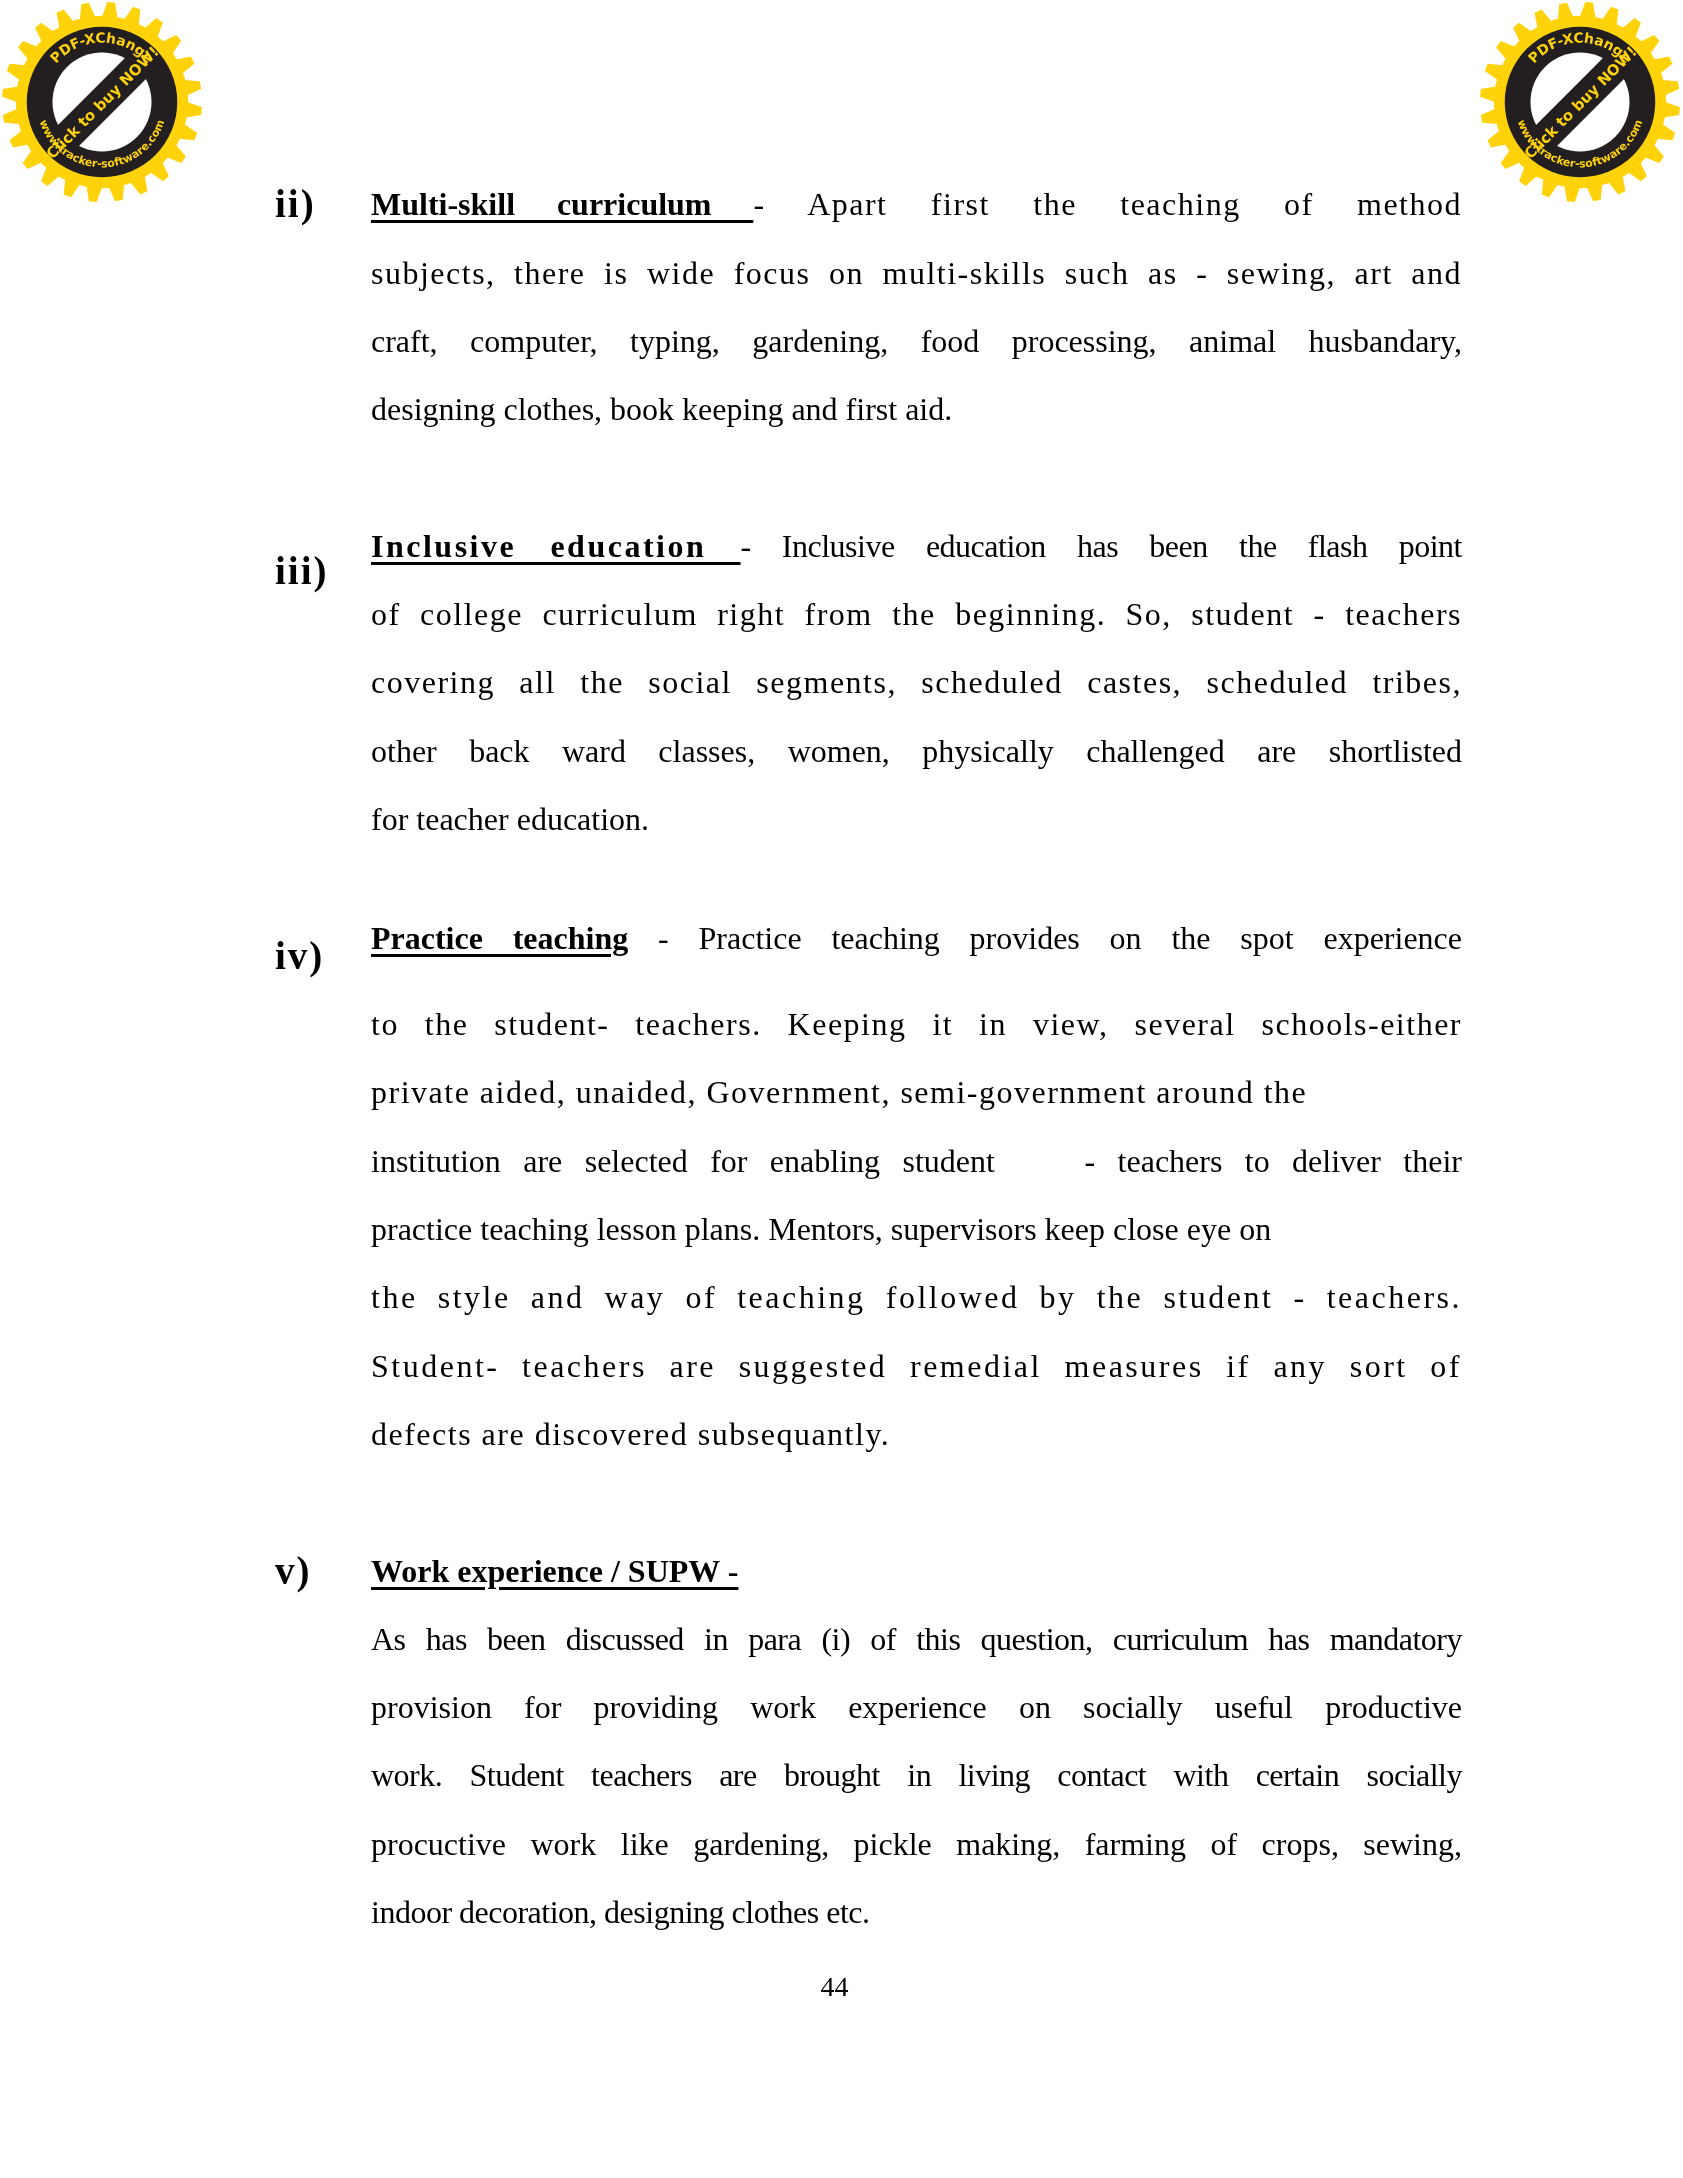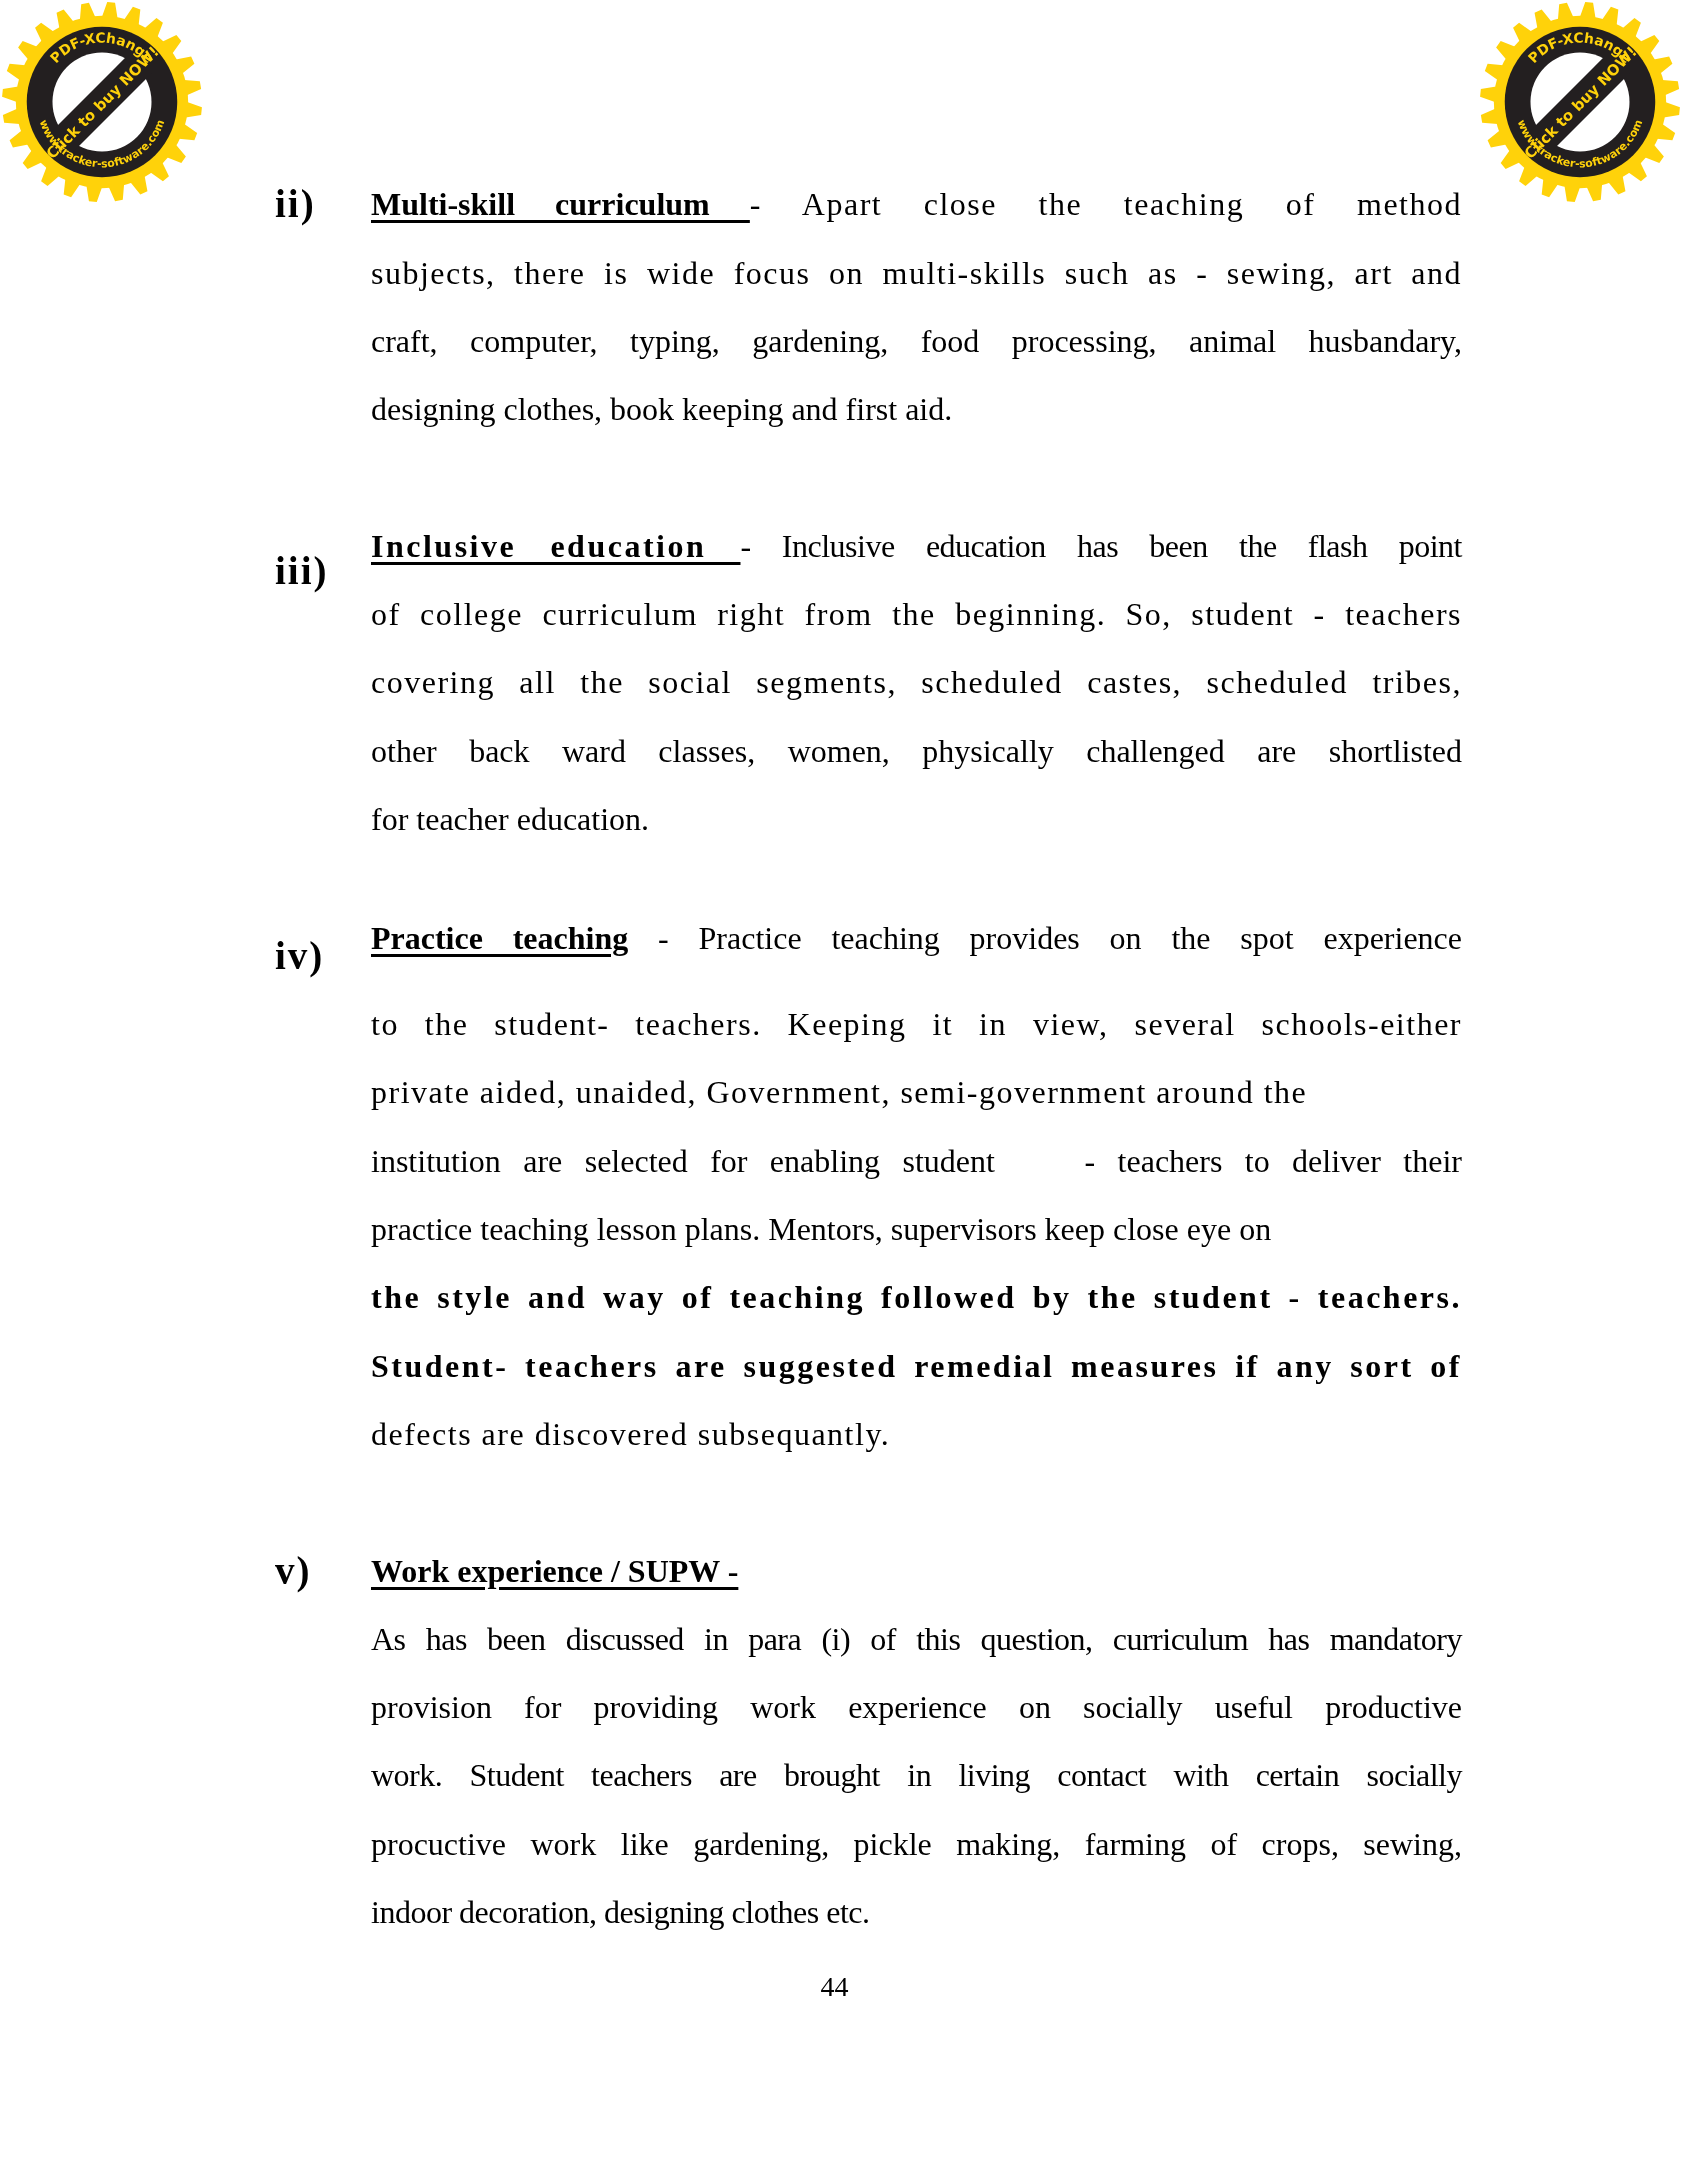--- a/index.html
+++ b/index.html
@@ -13,21 +13,21 @@
   .section { position:absolute; left:0; width:1683px; }
   .line { position:absolute; left:371px; width:1091px; height:68px; line-height:68px;
           font-size:32px; white-space:nowrap; }
   .justify { text-align:justify; text-align-last:justify; }
   .num { position:absolute; left:275px; height:68px; line-height:68px;
          font-size:39px; font-weight:bold; letter-spacing:2px; }
   .head { font-weight:bold; text-decoration:underline; text-decoration-thickness:3px;
           text-underline-offset:5px; }
   .head.spaced { letter-spacing:2.5px; }
   .sp1 { letter-spacing:1.5px; }
-  .sp2 { letter-spacing:2.5px;font-weight:bold; }
+  .sp2 { letter-spacing:2.5px; }
   .sp0 { letter-spacing:-0.5px; }
   .pagenum { position:absolute; left:0; width:1669px; top:1962px; text-align:center;
              font-size:28px; font-weight:normal; line-height:50px; }
 </style>
 </head>
 <body>
 
 <div class="badge left">
   <svg viewBox="0 0 206 206">
     <defs>
@@ -73,21 +73,21 @@
       <textPath href="#arcTopR" startOffset="50%" text-anchor="middle">PDF-XChange</textPath>
     </text>
     <text font-family="DejaVu Sans, sans-serif" font-weight="bold" font-size="11" fill="#FFD20A">
       <textPath href="#arcBotR" startOffset="50%" text-anchor="middle">www.tracker-software.com</textPath>
     </text>
   </svg>
 </div>
 
 <div class="section">
   <div class="num" style="top:170px;">ii)</div>
-  <div class="line justify" style="top:170px;"><span class="head">Multi-skill curriculum </span><span class="sp1">- Apart close the teaching of method</span></div>
+  <div class="line justify" style="top:170px;"><span class="head">Multi-skill curriculum </span><span class="sp1">- Apart first the teaching of method</span></div>
   <div class="line justify sp1" style="top:239px;">subjects, there is wide focus on multi-skills such as - sewing, art and</div>
   <div class="line justify" style="top:307px;">craft, computer, typing, gardening, food processing, animal husbandary,</div>
   <div class="line" style="top:375px;">designing clothes, book keeping and first aid.</div>
 </div>
 
 <div class="section">
   <div class="num" style="top:537px;">iii)</div>
   <div class="line justify" style="top:512px;"><span class="head spaced">Inclusive education </span><span class="sp0">- Inclusive education has been the flash point</span></div>
   <div class="line justify sp1" style="top:580px;">of college curriculum right from the beginning. So, student - teachers</div>
   <div class="line justify sp1" style="top:648px;">covering all the social segments, scheduled castes, scheduled tribes,</div>

